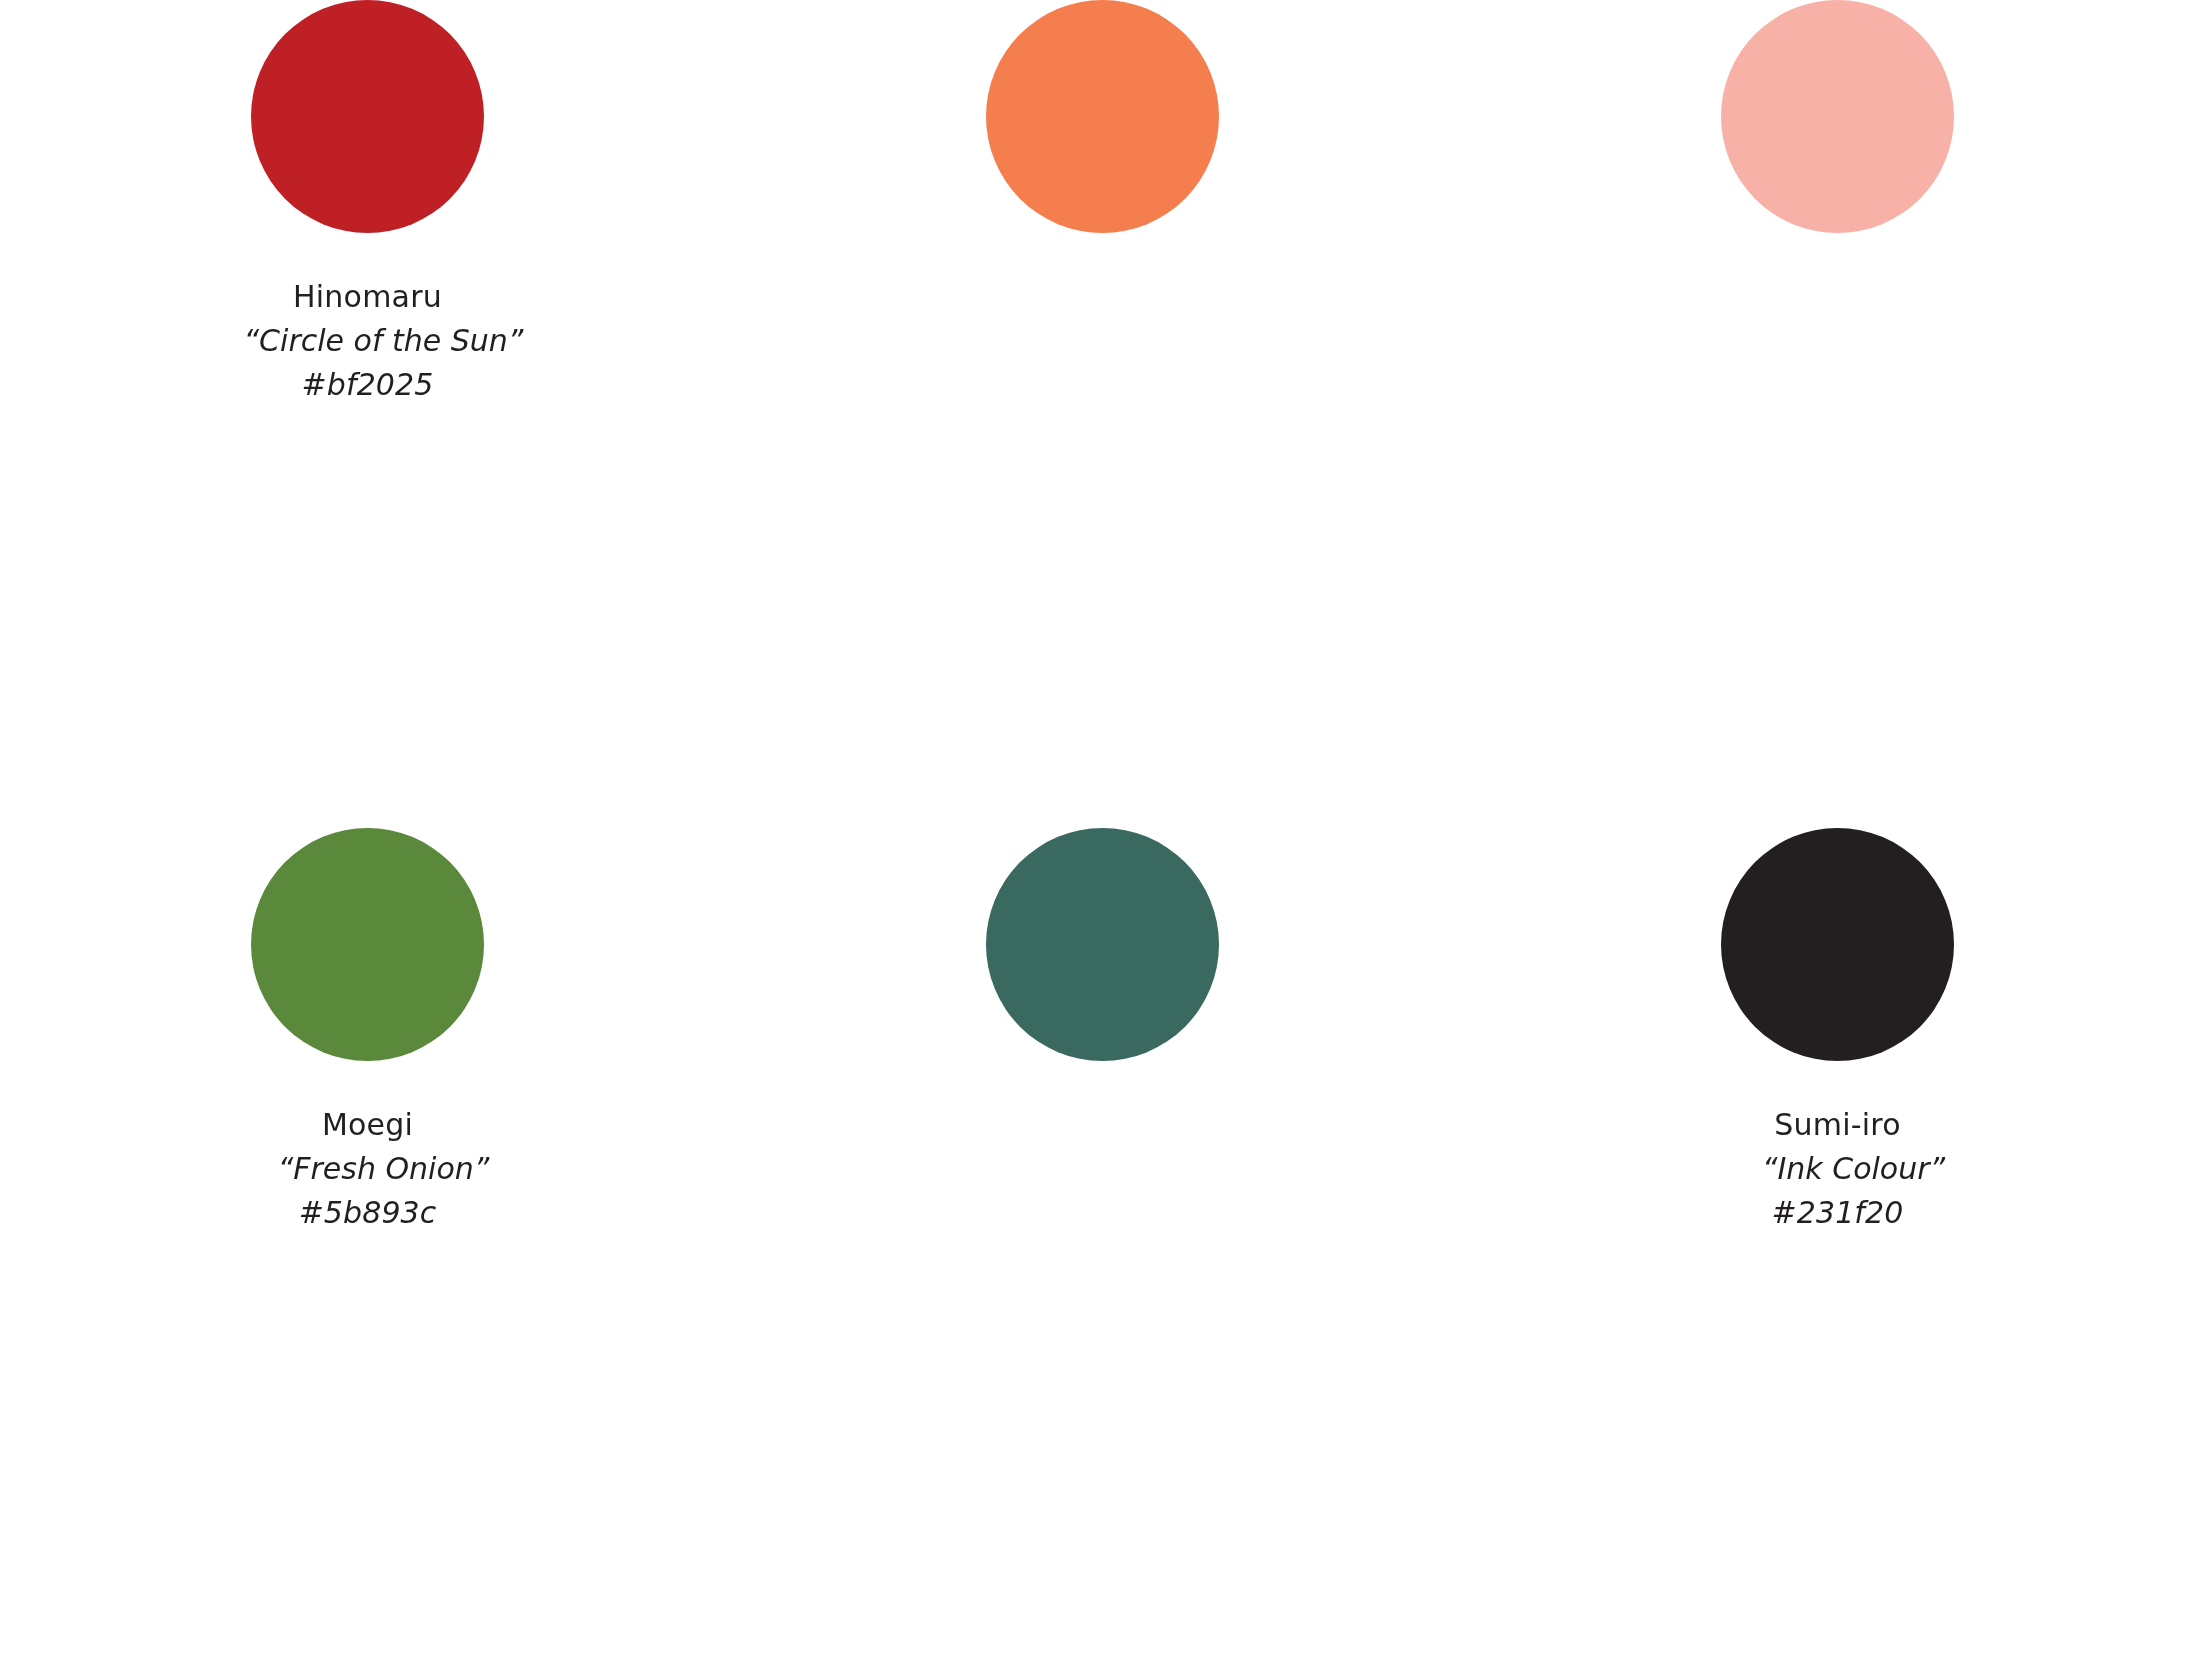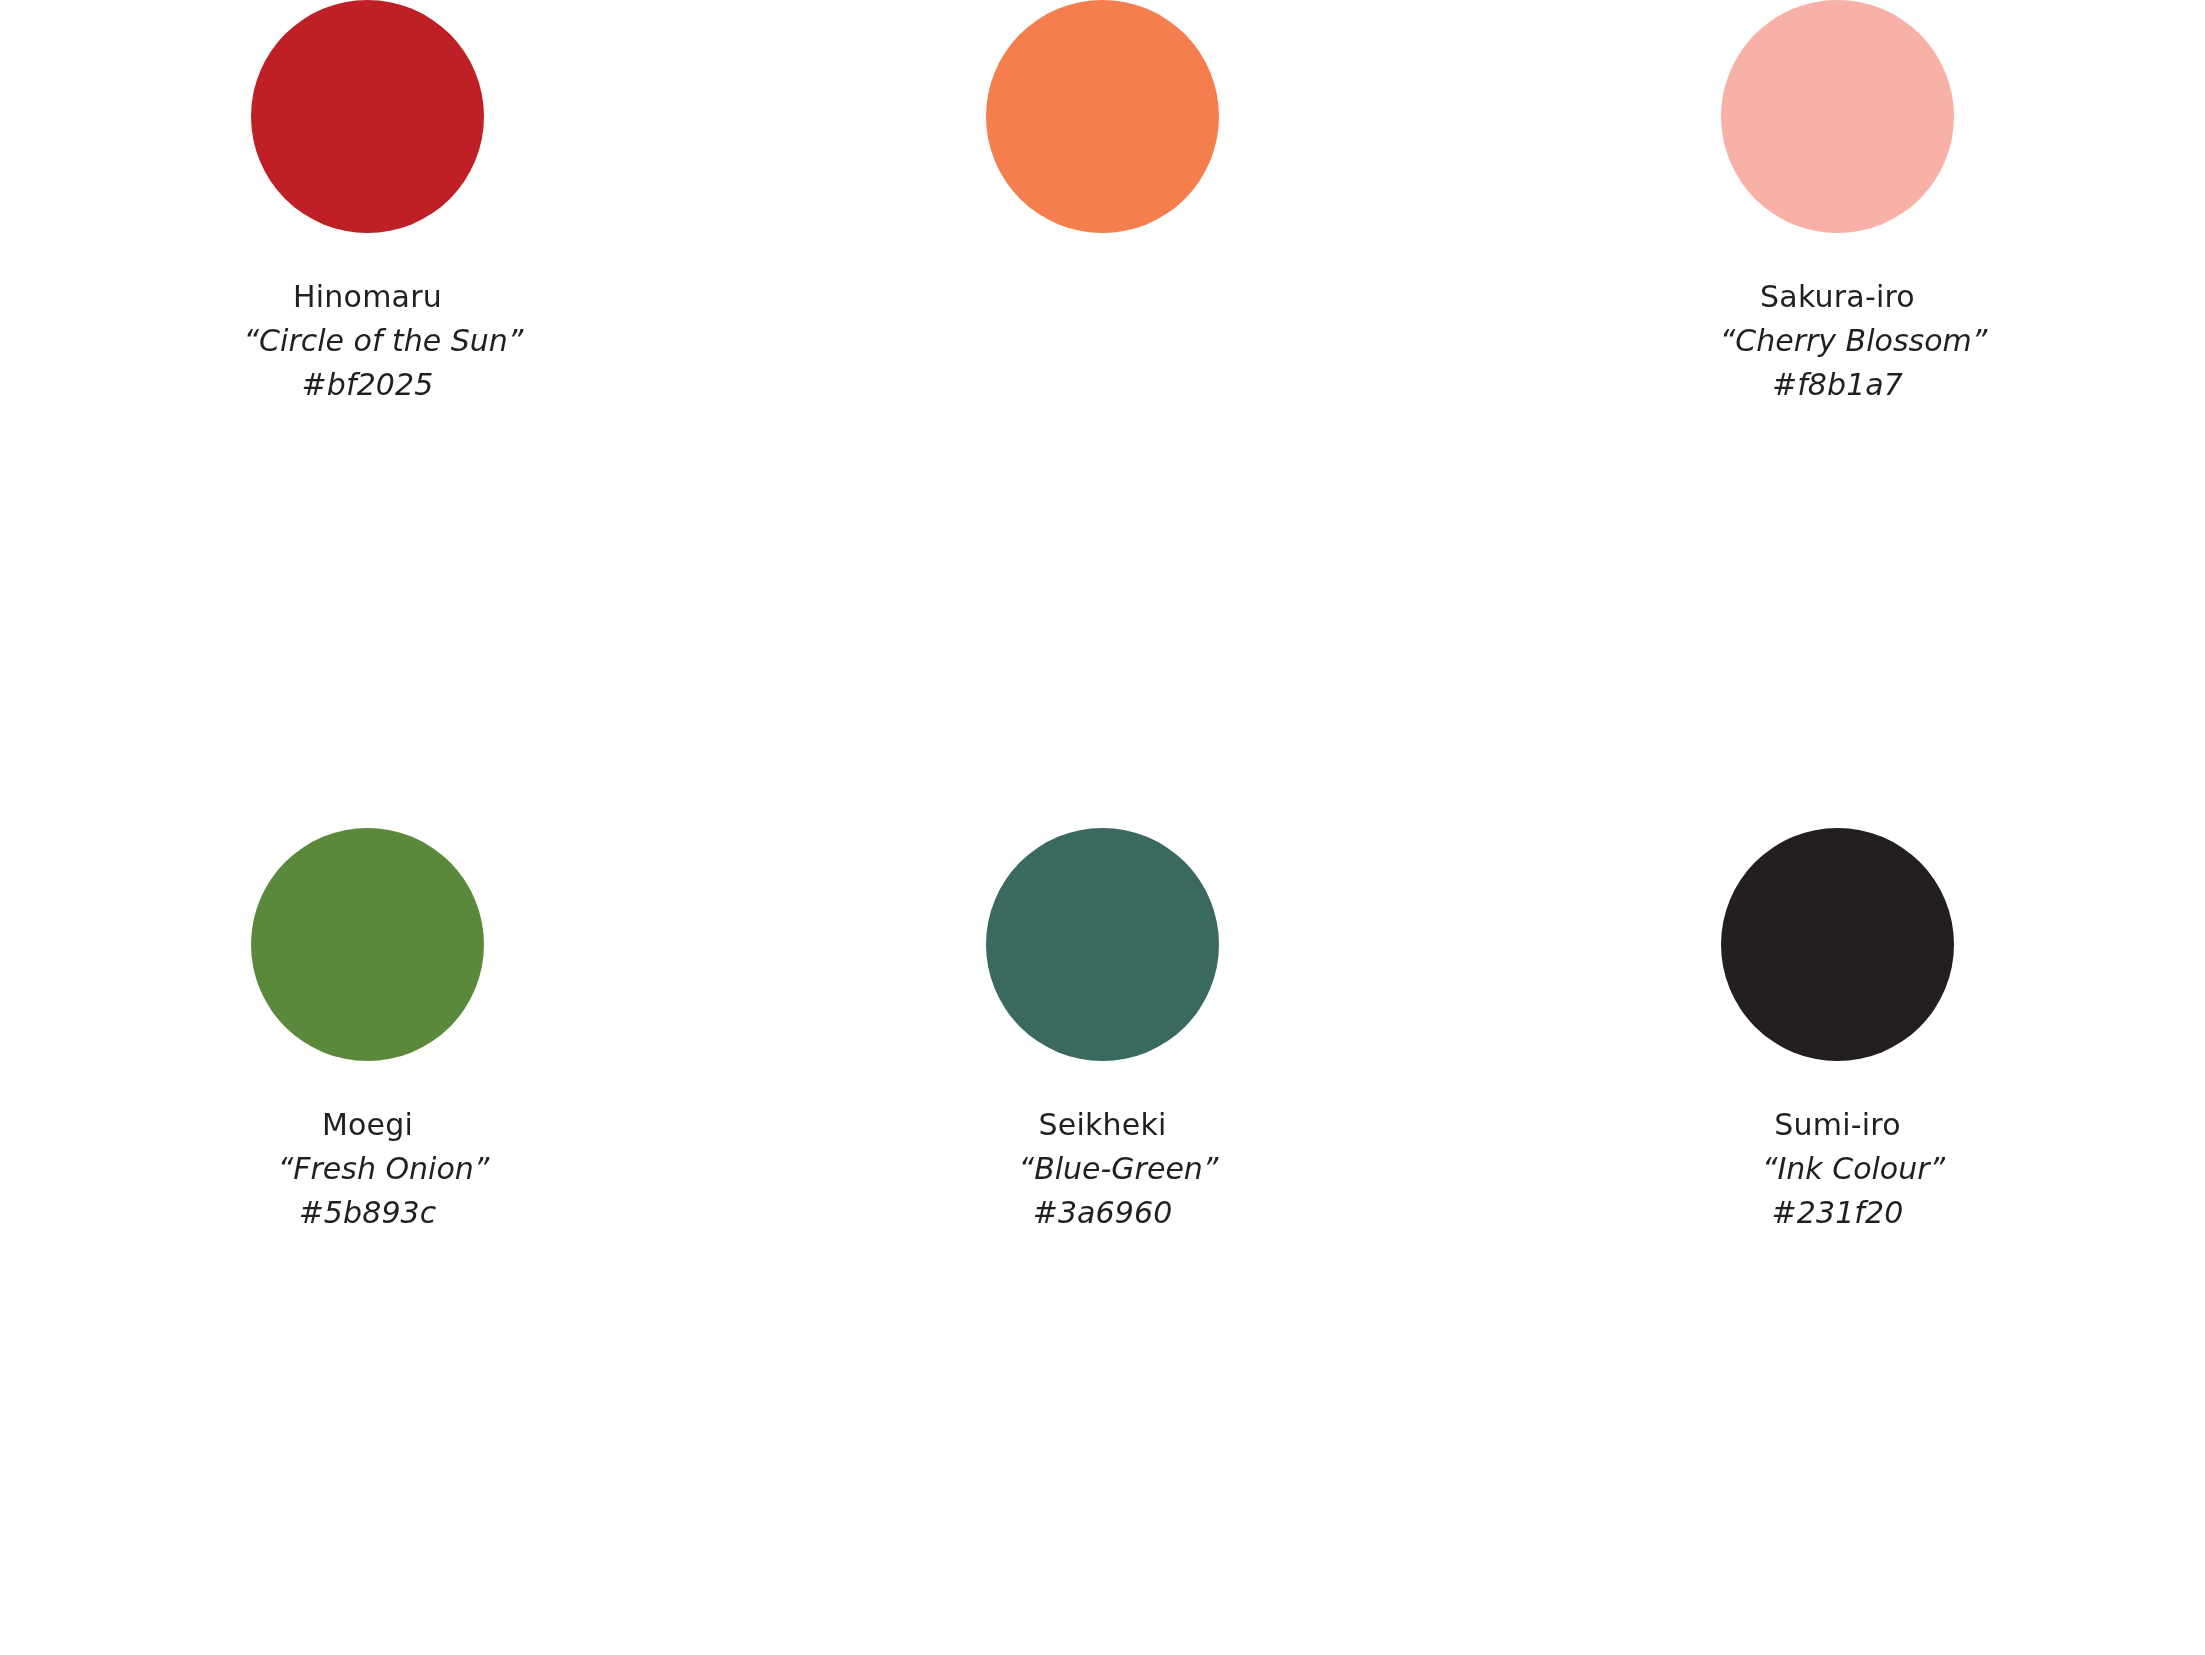--- a/index.html
+++ b/index.html
@@ -93,43 +93,33 @@
         <div class="swatch-hex">#bf2025</div>
       </div>
     </div>
 
     <div class="swatch-cell swatch-row-top">
       <div class="swatch-disc" style="background: rgb(244, 126, 78);"></div>
     </div>
 
     <div class="swatch-cell swatch-row-top">
       <div class="swatch-disc" style="background: rgb(248, 177, 167);"></div>
-      <div class="swatch-caption" style="color: rgb(35, 31, 32);">
-        <div class="swatch-name">Sakura-iro</div>
-        <div class="swatch-meaning">“Cherry Blossom”</div>
-        <div class="swatch-hex">#f8b1a7</div>
-      </div>
     </div>
 
     <div class="swatch-cell swatch-row-bottom">
       <div class="swatch-disc" style="background: rgb(91, 137, 60);"></div>
       <div class="swatch-caption" style="color: rgb(35, 31, 32);">
         <div class="swatch-name">Moegi</div>
         <div class="swatch-meaning">“Fresh Onion”</div>
         <div class="swatch-hex">#5b893c</div>
       </div>
     </div>
 
     <div class="swatch-cell swatch-row-bottom">
       <div class="swatch-disc" style="background: rgb(58, 105, 96);"></div>
-      <div class="swatch-caption" style="color: rgb(35, 31, 32);">
-        <div class="swatch-name">Seikheki</div>
-        <div class="swatch-meaning">“Blue-Green”</div>
-        <div class="swatch-hex">#3a6960</div>
-      </div>
     </div>
 
     <div class="swatch-cell swatch-row-bottom">
       <div class="swatch-disc" style="background: rgb(35, 31, 32);"></div>
       <div class="swatch-caption" style="color: rgb(35, 31, 32);">
         <div class="swatch-name">Sumi-iro</div>
         <div class="swatch-meaning">“Ink Colour”</div>
         <div class="swatch-hex">#231f20</div>
       </div>
     </div>

